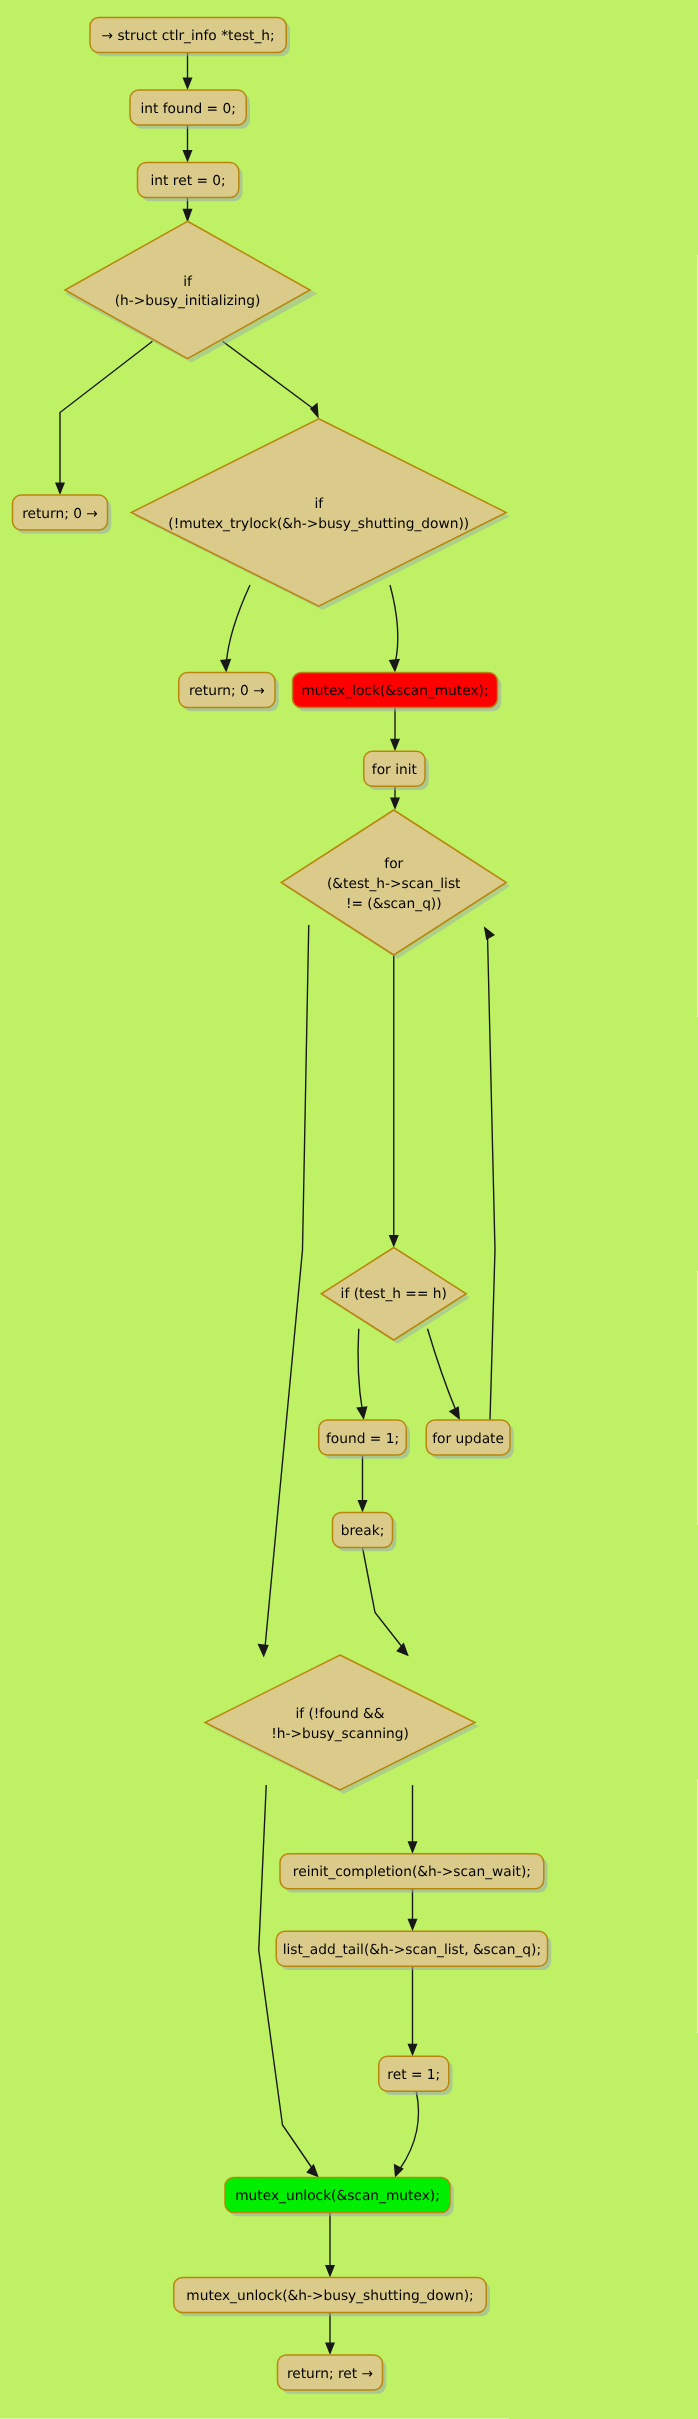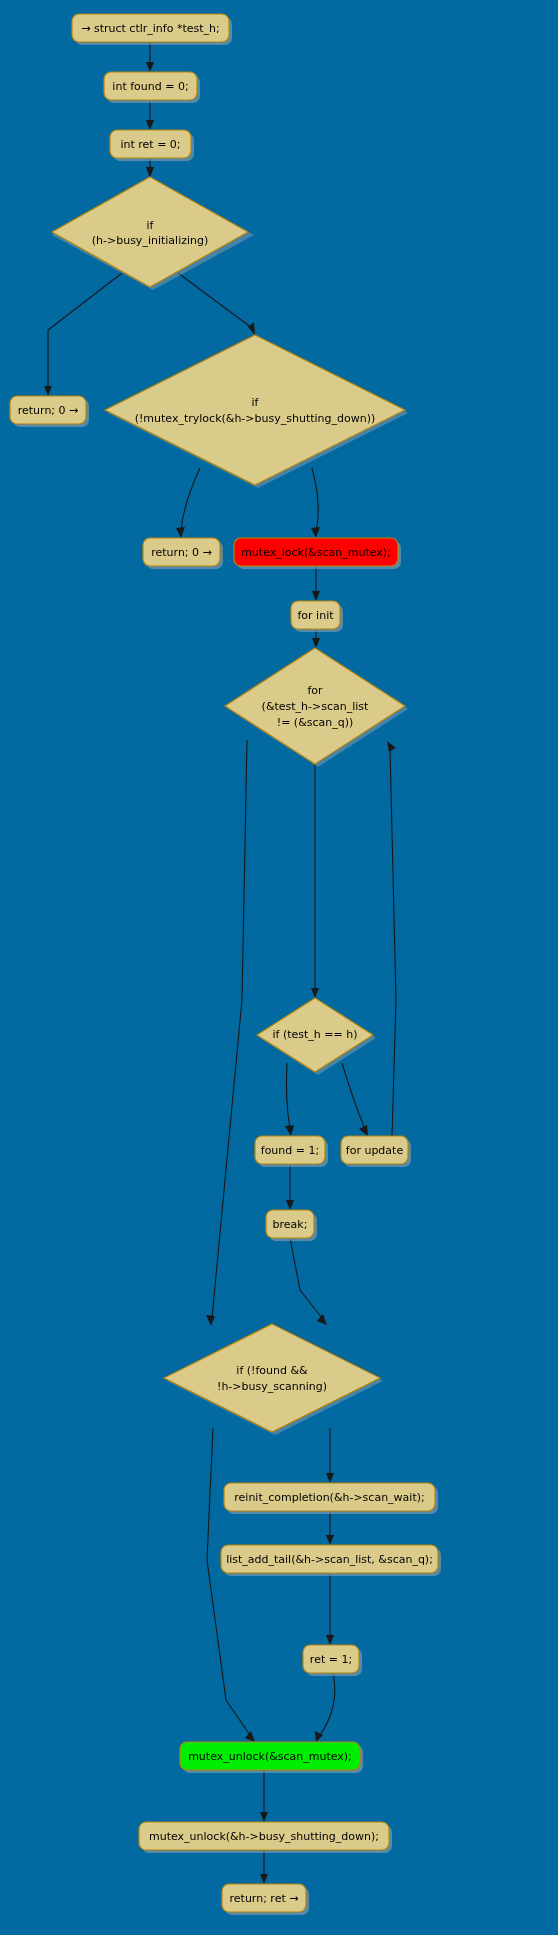--- a/index.html
+++ b/index.html
@@ -10,21 +10,21 @@
   body {
     width: 558px;
     height: 1935px;
     font-family: "DejaVu Sans", sans-serif;
     overflow: hidden;
   }
   #diagram-root {
     position: relative;
     width: 558px;
     height: 1935px;
-    background: #0369a1;
+    background: #bef264;
   }
   svg#flow {
     display: block;
     width: 558px;
     height: 1935px;
   }
   .node-text {
     font-family: "DejaVu Sans", sans-serif;
     font-size: 11px;
     fill: #000000;

